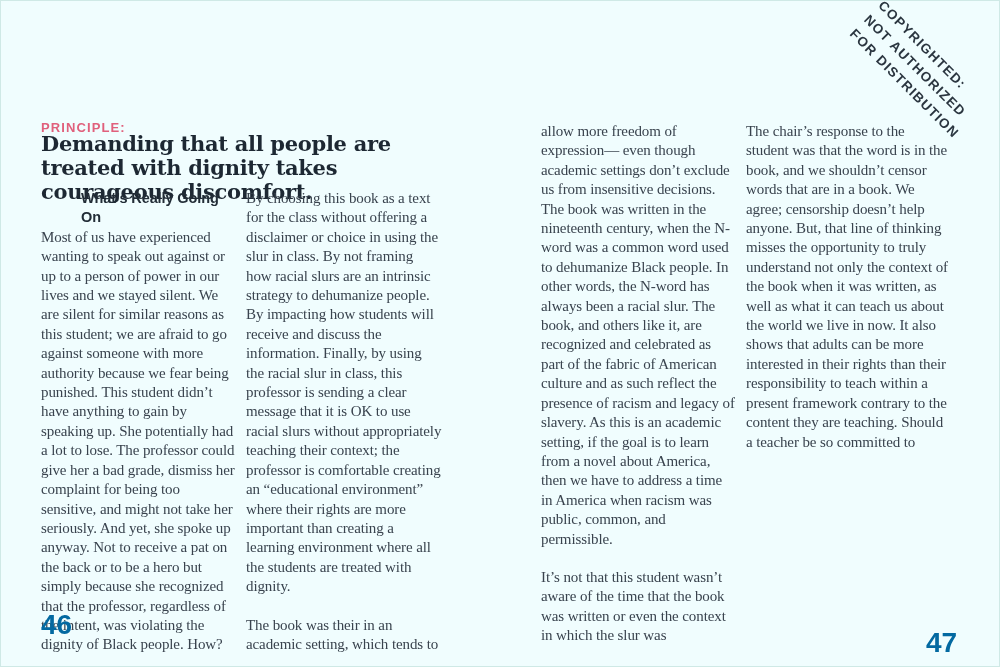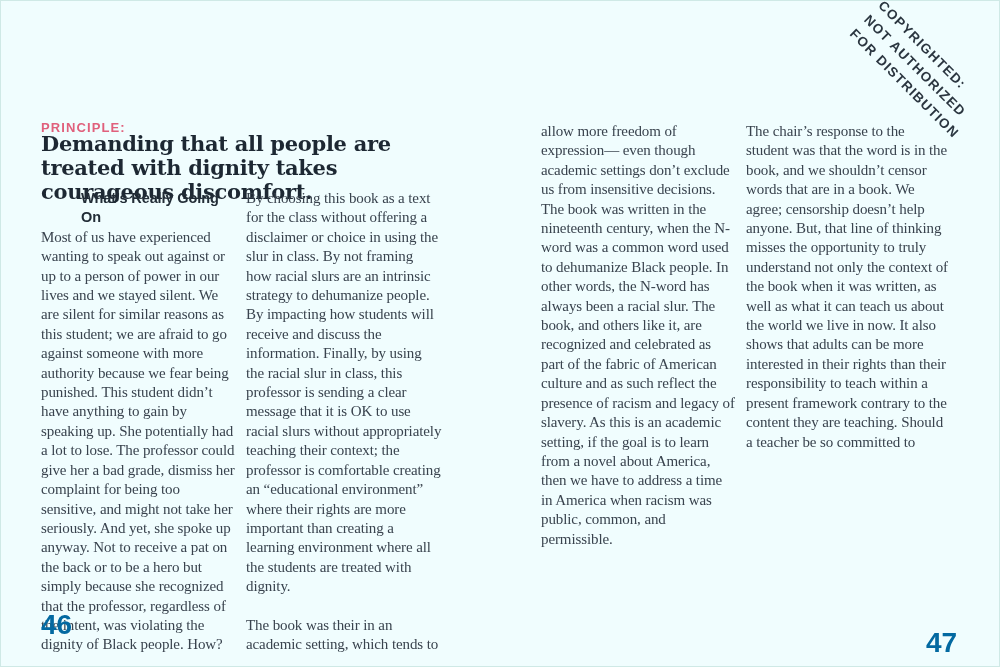--- a/index.html
+++ b/index.html
@@ -103,20 +103,21 @@
     </p>
   </div>
 
   <div class="col" id="col2">
     <p>By choosing this book as a text for the class without offering a disclaimer or choice in using the slur in class. By not framing how racial slurs are an intrinsic strategy to dehumanize people. By impacting how students will receive and discuss the information. Finally, by using the racial slur in class, this professor is sending a clear message that it is OK to use racial slurs without appropriately teaching their context; the professor is comfortable creating an “educational environment” where their rights are more important than creating a learning environment where all the students are treated with dignity.</p>
     <p>The book was their in an academic setting, which tends to</p>
   </div>
 
   <div class="col" id="col3">
     <p>allow more freedom of expression— even though academic settings don’t exclude us from insensitive decisions. The book was written in the nineteenth century, when the N-word was a common word used to dehumanize Black people. In other words, the N-word has always been a racial slur. The book, and others like it, are recognized and celebrated as part of the fabric of American culture and as such reflect the presence of racism and legacy of slavery. As this is an academic setting, if the goal is to learn from a novel about America, then we have to address a time in America when racism was public, common, and permissible.</p>
+    <p>It’s not that this student wasn’t aware of the time that the book was written or even the context in which the slur was</p>
   </div>
 
   <div class="col" id="col4">
     <p>The chair’s response to the student was that the word is in the book, and we shouldn’t censor words that are in a book. We agree; censorship doesn’t help anyone. But, that line of thinking misses the opportunity to truly understand not only the context of the book when it was written, as well as what it can teach us about the world we live in now. It also shows that adults can be more interested in their rights than their responsibility to teach within a present framework contrary to the content they are teaching. Should a teacher be so committed to</p>
   </div>
 
   <div class="page-number" id="pn-left">46</div>
   <div class="page-number" id="pn-right">47</div>
 
 </div>

